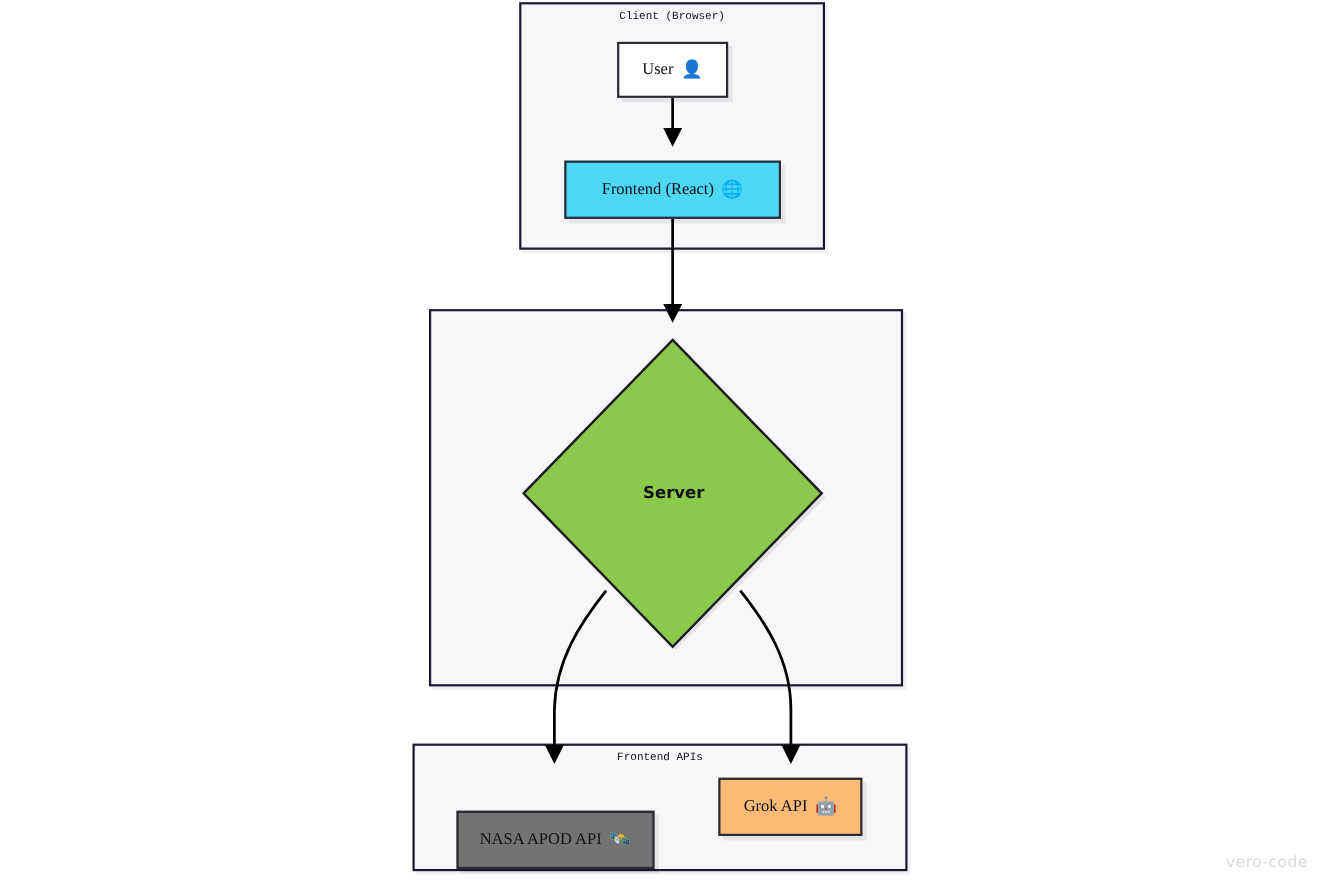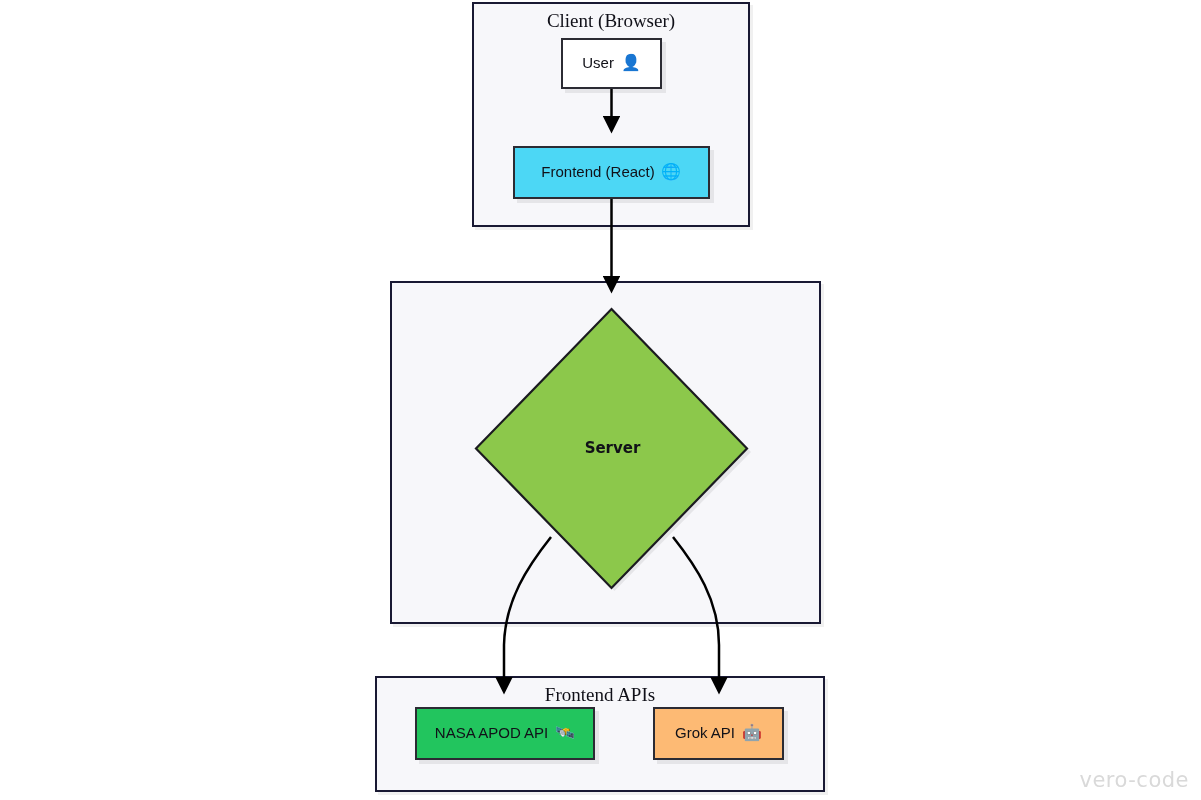--- a/index.html
+++ b/index.html
@@ -23,22 +23,22 @@
     border: 2px solid #191933;
     box-sizing: border-box;
     box-shadow: 3px 3px 0 0 rgba(0,0,0,0.06);
   }
   .subgraph-title {
     position: absolute;
     left: 0;
     right: 0;
     top: 6px;
     text-align: center;
-    font-family: Liberation Serif, serif;
-    font-size: 19px;
+    font-family: Liberation Mono, monospace;
+    font-size: 10px;
     color: #101018;
     letter-spacing: 0px;
     white-space: nowrap;
   }
 
   #sg-client   { left: 472px; top: 2px;   width: 278px; height: 225px; }
   #sg-server   { left: 390px; top: 281px; width: 431px; height: 343px; }
   #sg-external { left: 375px; top: 676px; width: 450px; height: 116px; }
 
   
@@ -46,45 +46,45 @@
     position: absolute;
     box-sizing: border-box;
     display: flex;
     align-items: center;
     justify-content: center;
     border: 2px solid #2b2b33;
     box-shadow: 4px 4px 0 0 rgba(0,0,0,0.07);
     z-index: 5;
   }
   .node-label {
-    font-family: Liberation Sans, sans-serif;
+    font-family: Liberation Serif, serif;
     font-size: 15px;
     color: #111118;
     white-space: nowrap;
     display: flex;
-    align-items: flex-start;
+    align-items: flex-end;
     gap: 7px;
     line-height: 1.1;
   }
   .node-emoji {
     font-size: 16px;
     line-height: 1;
   }
 
   #node-user {
     left: 561px; top: 38px; width: 101px; height: 51px;
     background: #ffffff;
   }
   #node-frontend {
     left: 513px; top: 146px; width: 197px; height: 53px;
     background: #4CD7F5;
   }
   #node-nasa {
-    left: 415px; top: 707px; width: 180px; height: 53px;
-    background: #22c55e;
+    left: 415px; top: 737px; width: 180px; height: 53px;
+    background: #737373;
   }
   #node-grok {
     left: 653px; top: 707px; width: 131px; height: 53px;
     background: #fdba74;
   }
 
   
   #node-server {
     position: absolute;
     left: 470px;
@@ -129,21 +129,21 @@
     z-index: 4;
     pointer-events: none;
   }
 
   
   #watermark {
     position: absolute;
     right: 12px;
     bottom: 8px;
     font-family: "DejaVu Sans", sans-serif;
-    font-size: 21px;
+    font-size: 14px;
     color: #d9d9d9;
     letter-spacing: 0.5px;
     z-index: 20;
   }
 </style>
 </head>
 <body>
 
 <div id="canvas">
 

